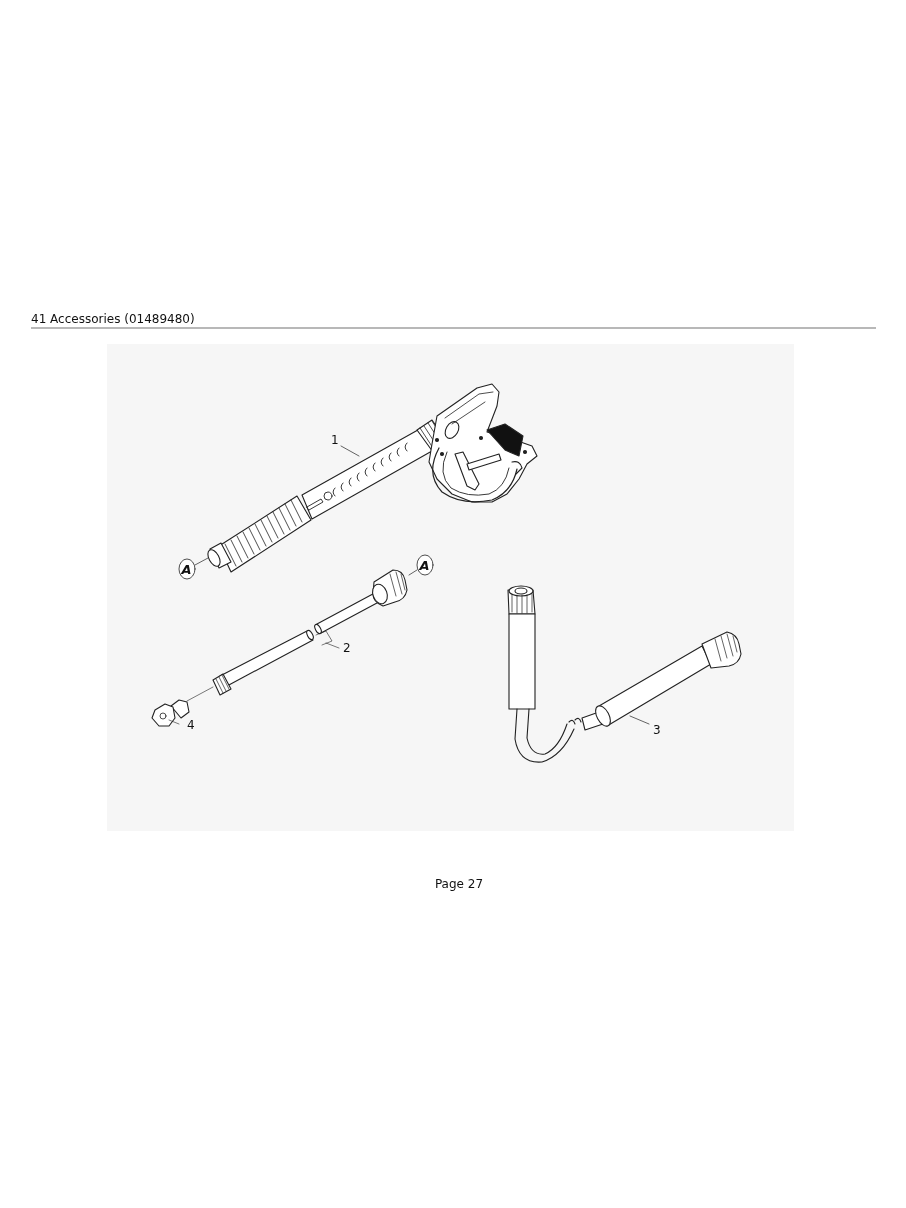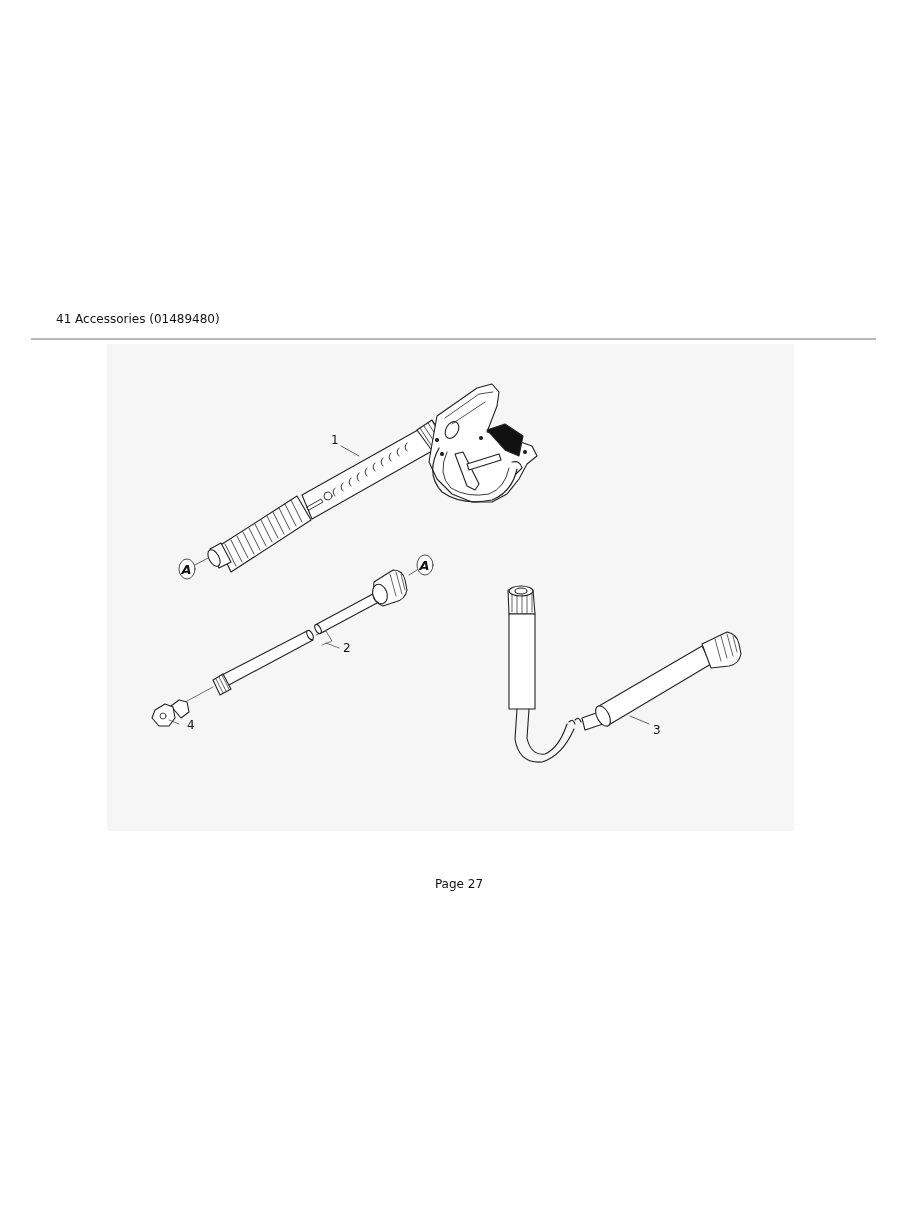--- a/index.html
+++ b/index.html
@@ -1,19 +1,19 @@
 <!DOCTYPE html>
 <html><head>
   <meta charset="utf-8">
   <style>
     html, body { margin: 0; padding: 0; background: #ffffff; }
     body { width: 906px; height: 1208px; position: relative; overflow: hidden;
            font-family: "DejaVu Sans", sans-serif; color: #111; }
     .section-header { position: absolute; left: 31px; top: 312px; width: 845px; }
-    .section-title { font-size: 12px; line-height: 14px; display: block; padding-bottom: 12px; margin-left: 25px; }
+    .section-title { font-size: 12px; line-height: 14px; display: block; padding-bottom: 1px; }
     .section-rule { height: 2px; background: #b8b8b8; margin-top: 0; }
     .figure-panel { position: absolute; left: 107px; top: 344px; width: 687px; height: 487px;
                     background: #f6f6f6; }
     .figure-panel svg { position: absolute; left: 0; top: 0; }
     .page-footer { position: absolute; left: 0; width: 906px; top: 877px; text-align: center;
                    font-size: 12px; padding-left: 6px; }
     .callout-num { font-family: "DejaVu Sans", sans-serif; font-size: 12px; fill: #111; }
     .callout-A { font-family: "DejaVu Sans", sans-serif; font-size: 13px; font-weight: bold; fill: #111; font-style: italic; }
   </style>
 </head>

